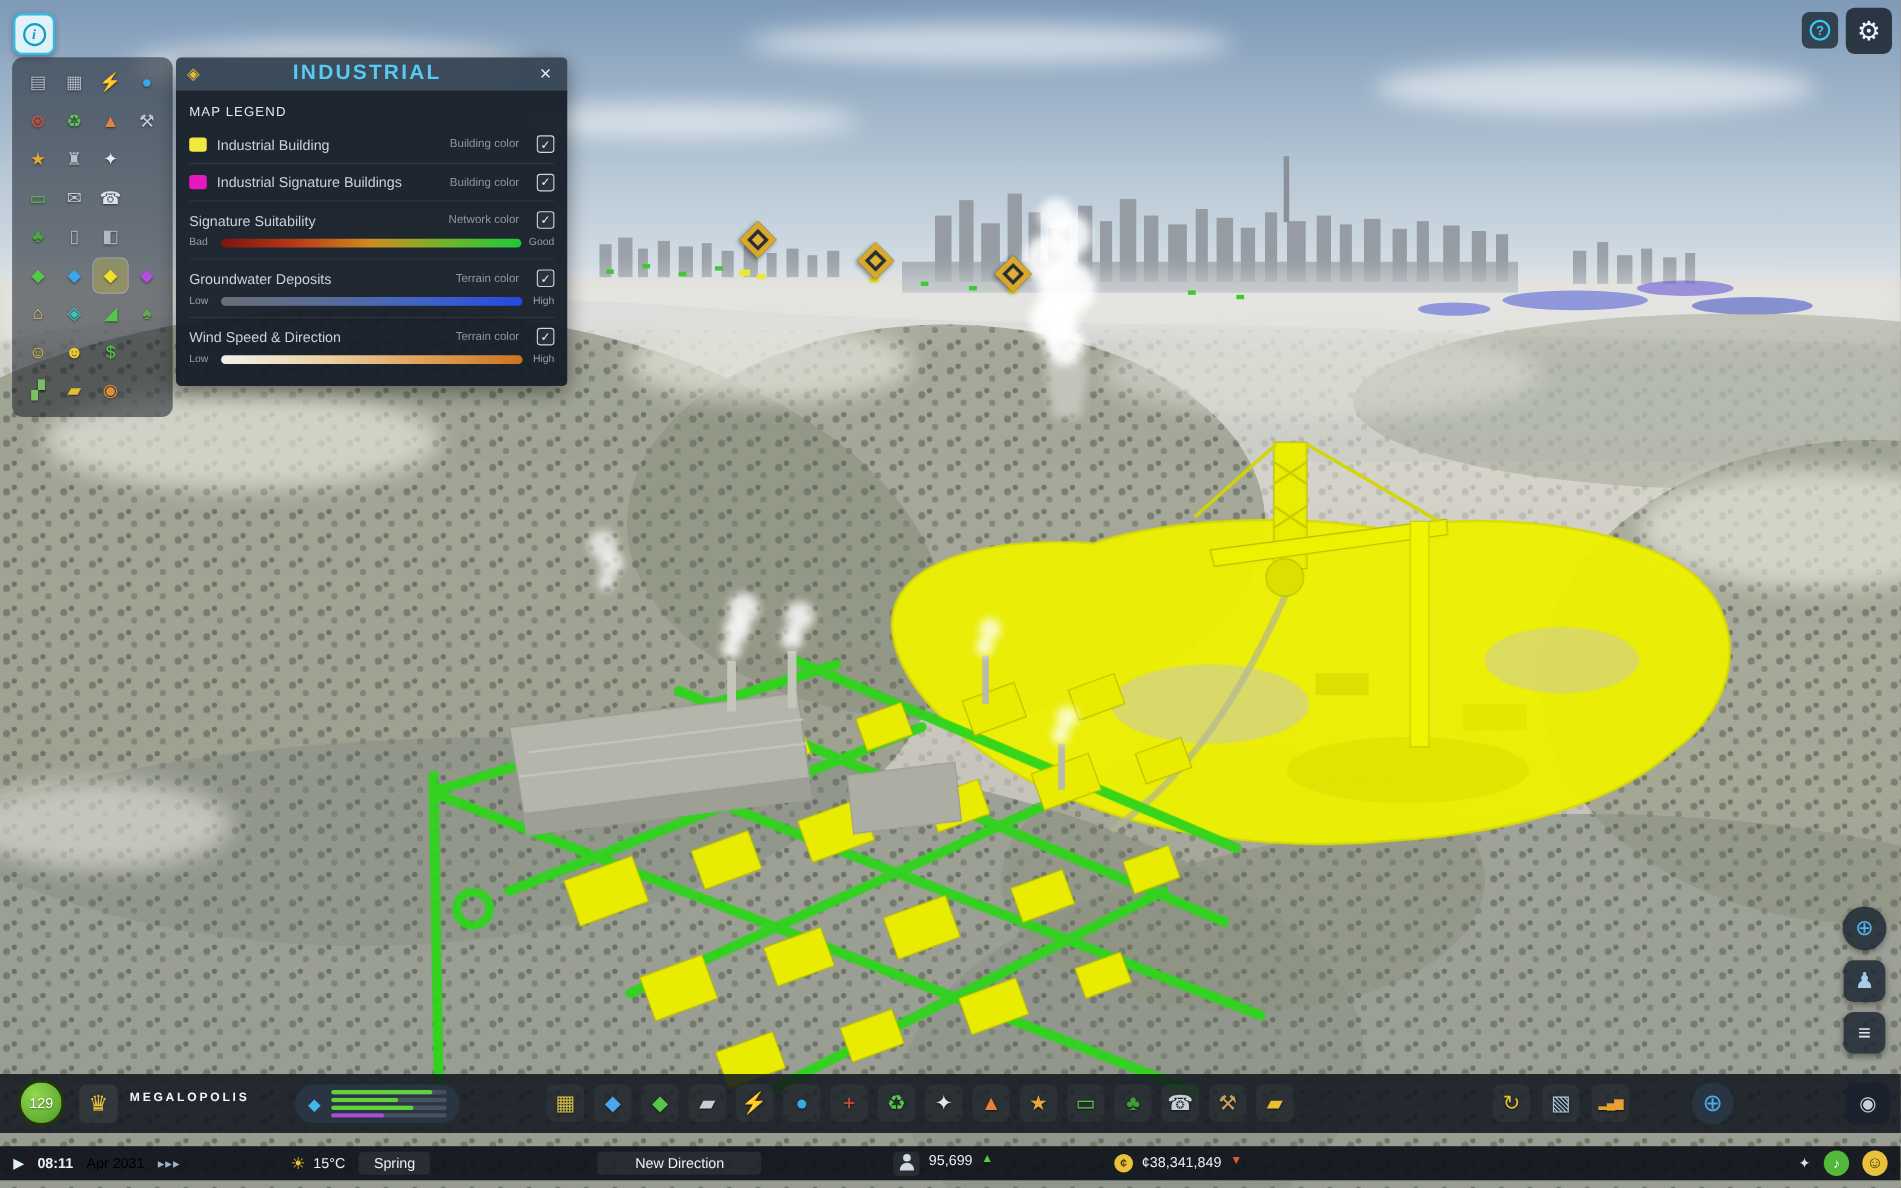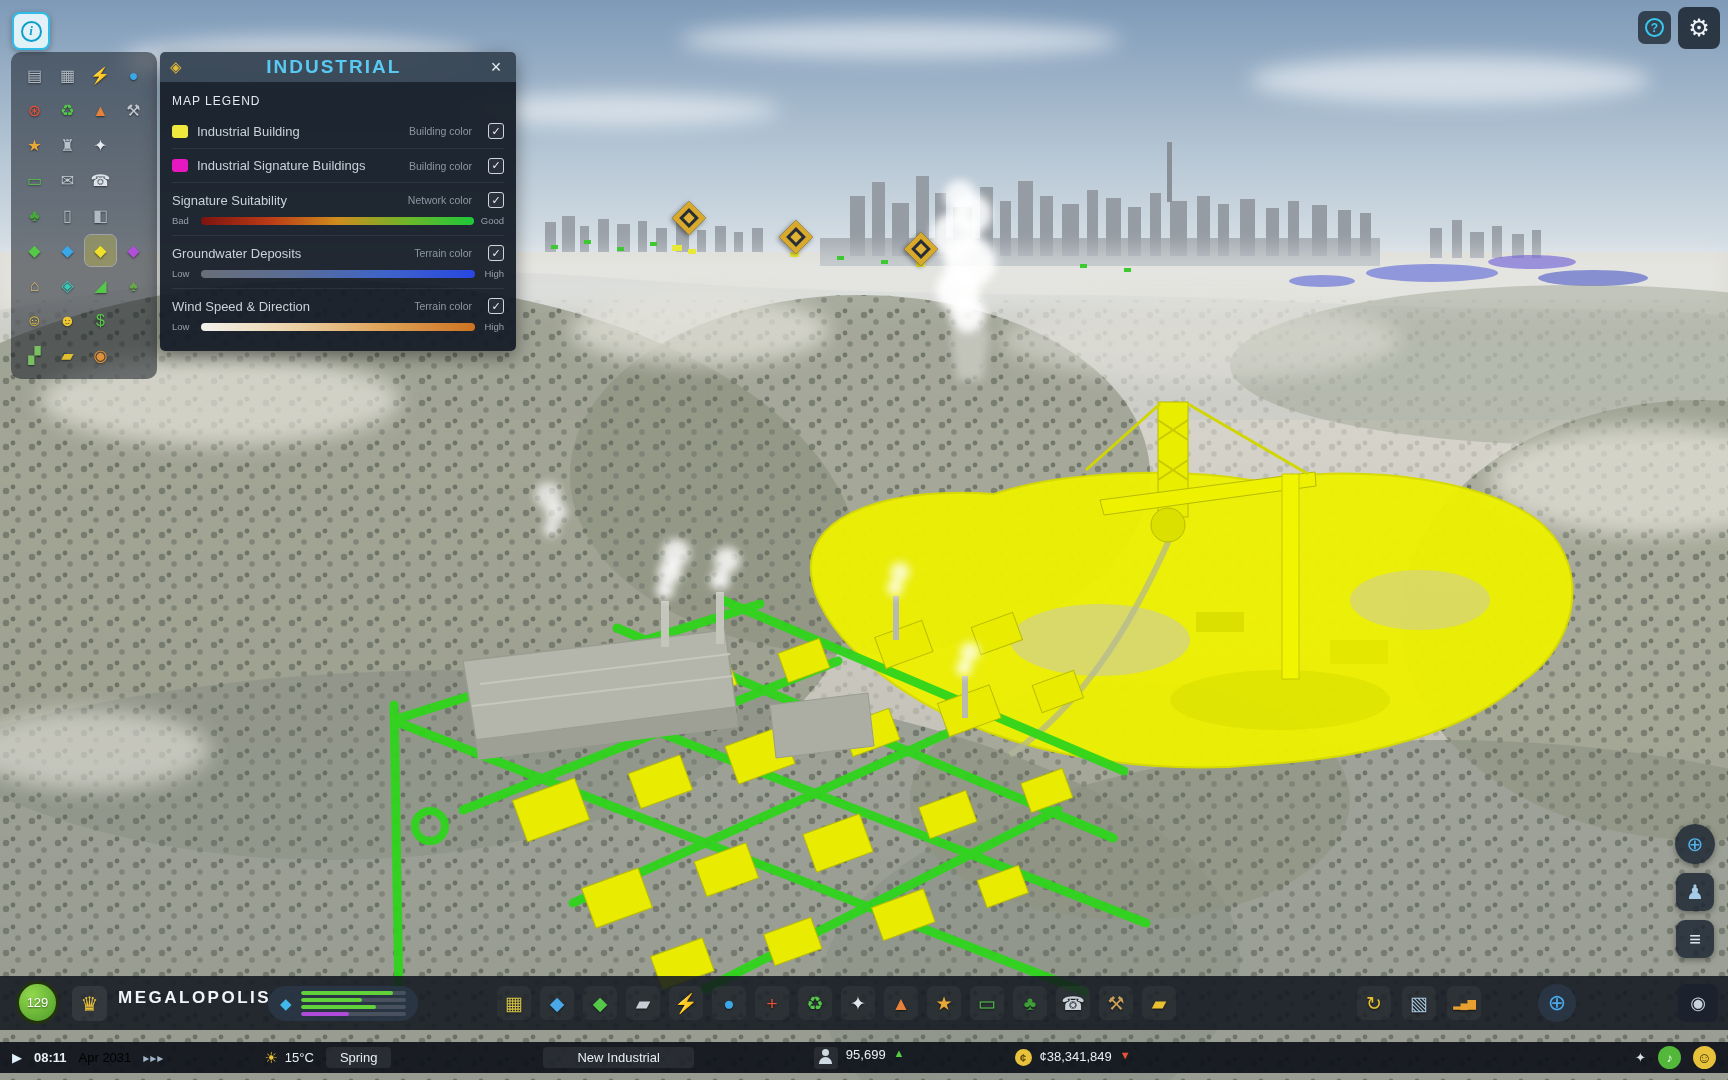--- a/index.html
+++ b/index.html
@@ -71,21 +71,21 @@
   .side-glyph { font-size:20px; line-height:1; }
 
   
   #toolbar { position:absolute; left:0; right:0; top:976px; height:54px; background:rgba(16,22,30,.86); }
   #xp-badge { position:absolute; left:16px; top:5px; width:43px; height:43px; border-radius:50%;
     background:radial-gradient(circle at 35% 30%, #92d84e, #4d9c27); border:3px solid #24330f; color:#fff;
     font-weight:normal; font-size:13px; display:flex; align-items:center; justify-content:center; text-shadow:0 1px 2px rgba(0,0,0,.5); }
   #trophy-btn { position:absolute; left:72px; top:10px; width:35px; height:35px; border-radius:7px;
     background:rgba(255,255,255,.07); color:#e8c23a; font-size:20px; display:flex; align-items:center; justify-content:center; }
   #city-title { position:absolute; left:118px; top:0; height:44px; display:flex; align-items:center;
-    color:#f2f6fa; font-size:17px; font-weight:bold; letter-spacing:2.5px; }
+    color:#f2f6fa; font-size:11px; font-weight:bold; letter-spacing:2.5px; }
   #milestone-widget { position:absolute; left:268px; top:10px; width:150px; height:35px; border-radius:18px;
     background:rgba(42,54,68,.92); display:flex; align-items:center; padding:0 12px; gap:9px; }
   #milestone-widget .gem { color:#42b8ea; font-size:15px; }
   #milestone-bars { flex:1; display:flex; flex-direction:column; gap:3px; }
   .ms-bar { height:4px; border-radius:2px; background:rgba(255,255,255,.14); overflow:hidden; }
   .ms-fill { height:100%; border-radius:2px; }
   #tools-main { position:absolute; left:497px; top:10px; display:flex; gap:9px; }
   #tools-right { position:absolute; left:1357px; top:10px; display:flex; gap:11px; }
   .tool-btn { width:34px; height:34px; border-radius:7px; display:flex; align-items:center; justify-content:center;
     background:rgba(255,255,255,.04); }
@@ -656,21 +656,21 @@
     <span class="sb-time" data-name="clock-time">08:11</span>
     <span class="sb-date" data-name="game-date">Apr 2031</span>
     <button class="sb-speed" data-name="speed-control">▸▸▸</button>
     <div class="sb-gap g1" data-name="statusbar-spacer"></div>
     <span class="sb-weather" data-name="weather-indicator">
       <span class="sun" data-name="sun-icon">☀</span>
       <span data-name="temperature">15°C</span>
     </span>
     <span class="sb-season chip" data-name="season-indicator">Spring</span>
     <div class="sb-gap g2" data-name="statusbar-spacer"></div>
-    <span class="sb-city chip" data-name="district-name">New Industrial</span>
+    <span class="sb-city chip" data-name="district-name">New Direction</span>
     <div class="sb-gap g3" data-name="statusbar-spacer"></div>
     <span class="sb-pop" data-name="population-indicator">
       <span class="pop-ic chip" data-name="population-icon" style="padding:2px 0;">
         <span class="head" data-name="person-head"></span>
         <span class="body" data-name="person-body"></span>
       </span>
       <span data-name="population-count">95,699</span>
       <span class="up" data-name="population-up-arrow">▲</span>
     </span>
     <div class="sb-gap g4" data-name="statusbar-spacer"></div>

